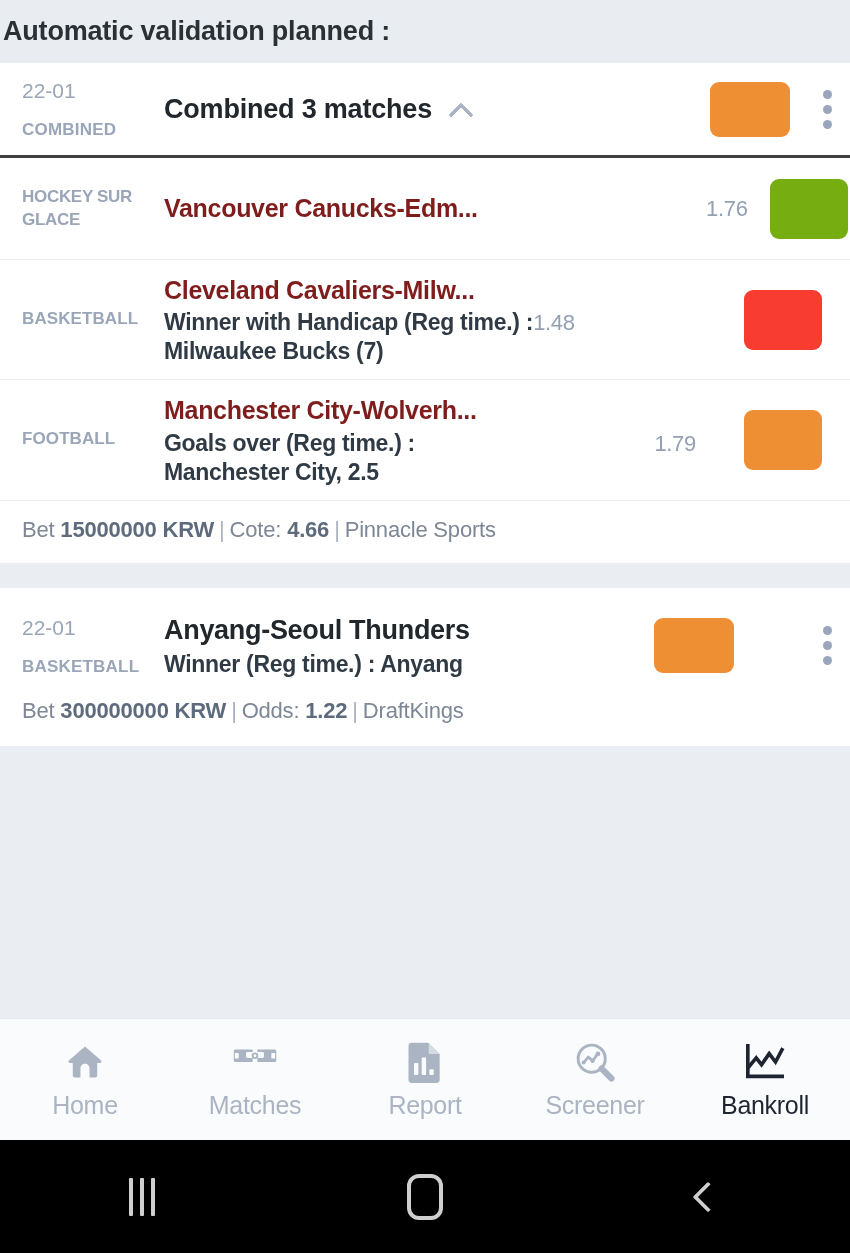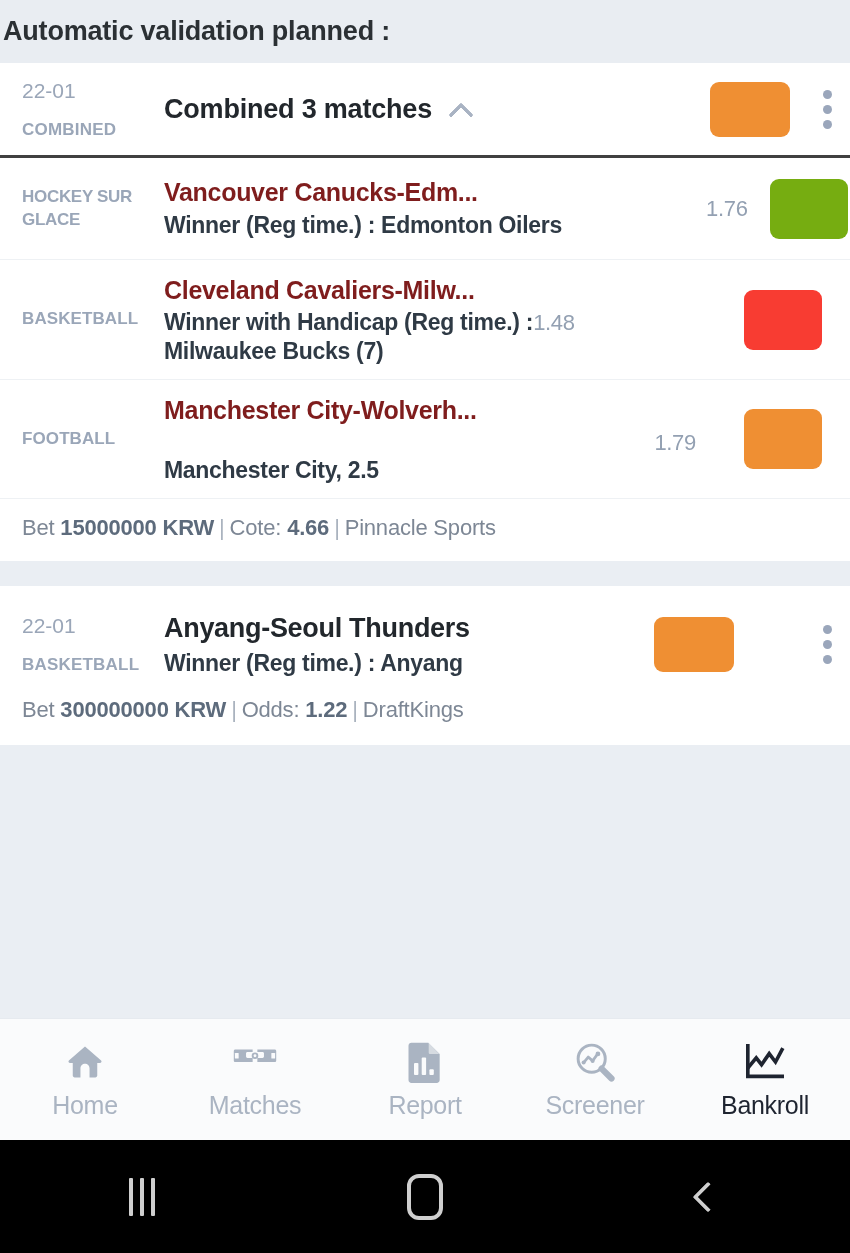--- a/index.html
+++ b/index.html
@@ -197,23 +197,20 @@
         <i></i>
           <i></i>
           <i></i>
       </div>
     </div>
 
     <div class="match-row first">
       <div class="sportcol narrow">HOCKEY SUR GLACE</div>
       <div class="match-body">
         <div class="match-title">Vancouver Canucks-Edm...</div>
-        <div class="match-line">
-          <span class="match-bet">Winner (Reg time.) : Edmonton Oilers</span>
-        </div>
       </div>
       <div class="swatch-wrap">
         <span class="match-odd" style="margin-left:0;padding-left:0;margin-right:22px;">1.76</span>
         <div class="swatch swatch-sm" style="background: rgb(118, 173, 17);"></div>
       </div>
     </div>
 
     <div class="match-row">
       <div class="sportcol">BASKETBALL</div>
       <div class="match-body">
@@ -227,20 +224,21 @@
       <div class="swatch-wrap">
         <div class="swatch swatch-sm" style="margin-left: 38px; background: rgb(248, 60, 50);"></div>
       </div>
     </div>
 
     <div class="match-row">
       <div class="sportcol">FOOTBALL</div>
       <div class="match-body">
         <div class="match-title">Manchester City-Wolverh...</div>
         <div class="match-line">
+          <span class="match-bet">Goals over (Reg time.) :</span>
           <span class="match-odd">1.79</span>
         </div>
         <div class="match-bet">Manchester City, 2.5</div>
       </div>
       <div class="swatch-wrap">
         <div class="swatch swatch-sm" style="margin-left: 38px; background: rgb(239, 143, 51);"></div>
       </div>
     </div>
 
     <div class="bet-footer">

